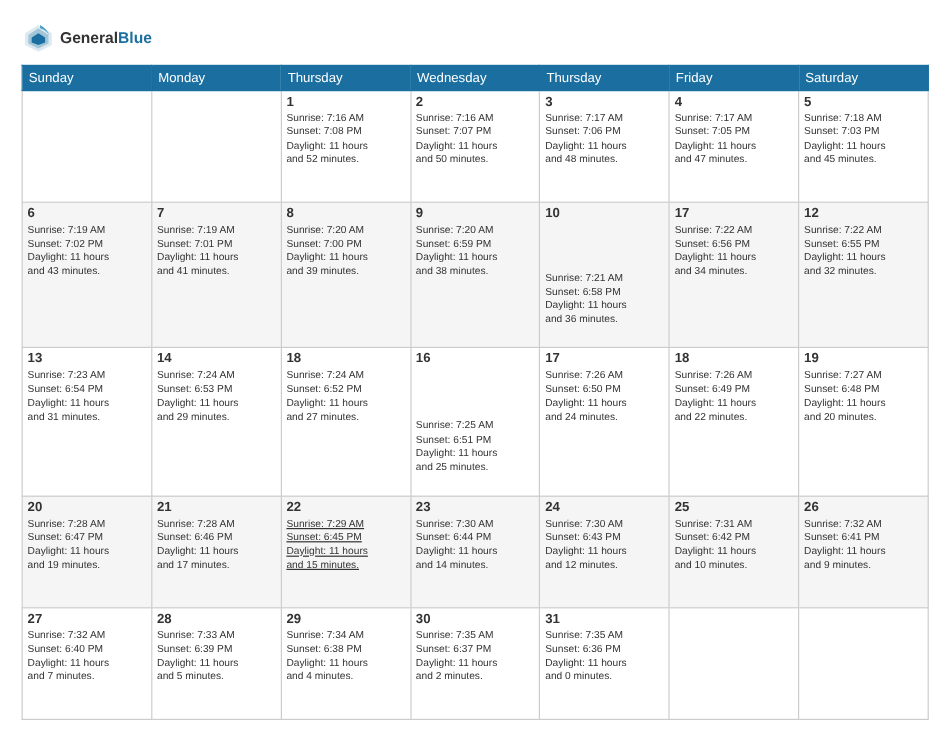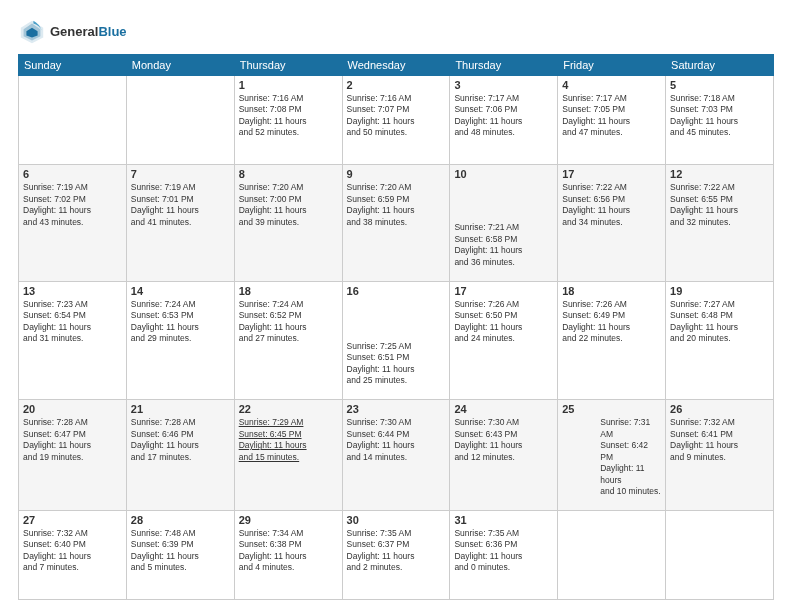--- a/index.html
+++ b/index.html
@@ -301,21 +301,21 @@
           </td>
           <td>
             <span class="day-num">24</span>
             <div class="day-info" style="white-space: pre-line;">Sunrise: 7:30 AM
 Sunset: 6:43 PM
 Daylight: 11 hours
 and 12 minutes.</div>
           </td>
           <td>
             <span class="day-num">25</span>
-            <div class="day-info" style="white-space: pre-line; margin-left: 38px;">Sunrise: 7:31 AM
+            <div class="day-info" style="white-space: pre-line;">Sunrise: 7:31 AM
 Sunset: 6:42 PM
 Daylight: 11 hours
 and 10 minutes.</div>
           </td>
           <td>
             <span class="day-num">26</span>
             <div class="day-info" style="white-space: pre-line;">Sunrise: 7:32 AM
 Sunset: 6:41 PM
 Daylight: 11 hours
 and 9 minutes.</div>
@@ -324,21 +324,21 @@
         <tr>
           <td>
             <span class="day-num">27</span>
             <div class="day-info" style="white-space: pre-line;">Sunrise: 7:32 AM
 Sunset: 6:40 PM
 Daylight: 11 hours
 and 7 minutes.</div>
           </td>
           <td>
             <span class="day-num">28</span>
-            <div class="day-info" style="white-space: pre-line;">Sunrise: 7:48 AM
+            <div class="day-info" style="white-space: pre-line;">Sunrise: 7:33 AM
 Sunset: 6:39 PM
 Daylight: 11 hours
 and 5 minutes.</div>
           </td>
           <td>
             <span class="day-num">29</span>
             <div class="day-info" style="white-space: pre-line;">Sunrise: 7:34 AM
 Sunset: 6:38 PM
 Daylight: 11 hours
 and 4 minutes.</div>

